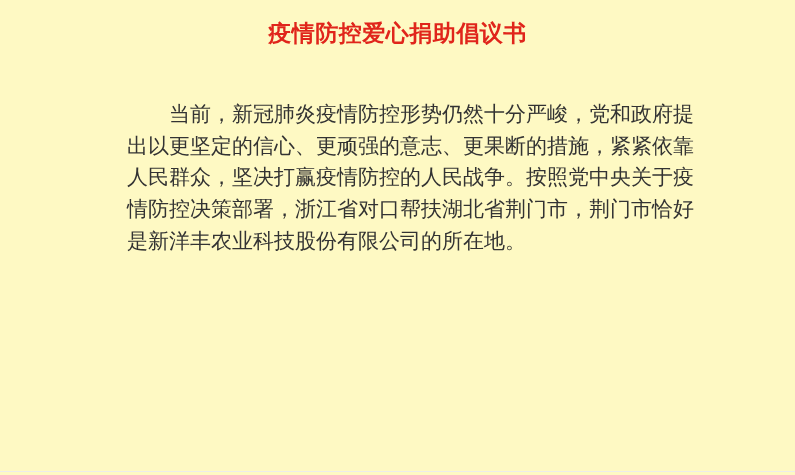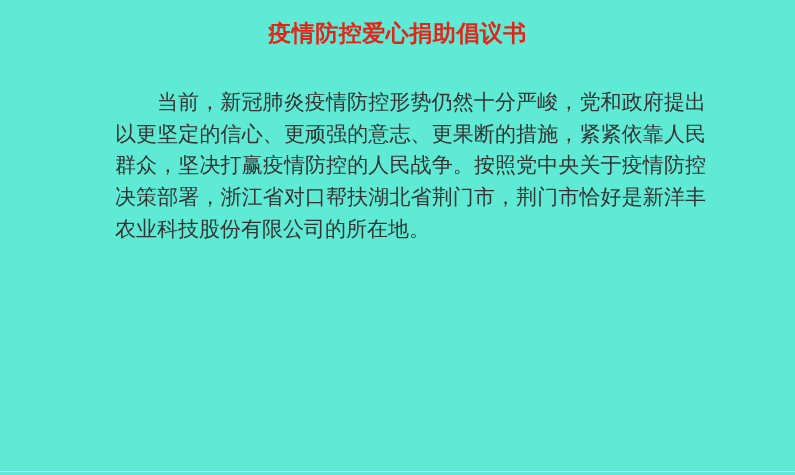--- a/index.html
+++ b/index.html
@@ -12,21 +12,21 @@
     height: 475px;
     overflow: hidden;
     position: relative;
     font-family: "Liberation Sans", "DejaVu Sans", sans-serif;
   }
   .page {
     position: absolute;
     top: 0; left: 0;
     width: 795px;
     height: 475px;
-    background: #5eead4;
+    background: #fef9c3;
     border-right: 1px solid #f0f0f0;
   }
   .doc-title {
     margin: 0;
     position: absolute;
     top: 18px;
     left: 0;
     width: 795px;
     text-align: center;
     font-size: 23px;
@@ -39,21 +39,21 @@
     top: 86px;
     left: 115px;
     width: 591px;
     font-size: 21px;
     line-height: 31.7px;
     color: #333333;
     text-align: justify;
     text-justify: inter-ideograph;
   }
   .doc-body p {
-    margin: 0;
+    margin: 12px;
     text-indent: 2em;
   }
   .bottom-divider {
     position: absolute;
     left: 0;
     bottom: 3px;
     width: 795px;
     height: 0;
     border-top: 1px solid #ececec;
   }

